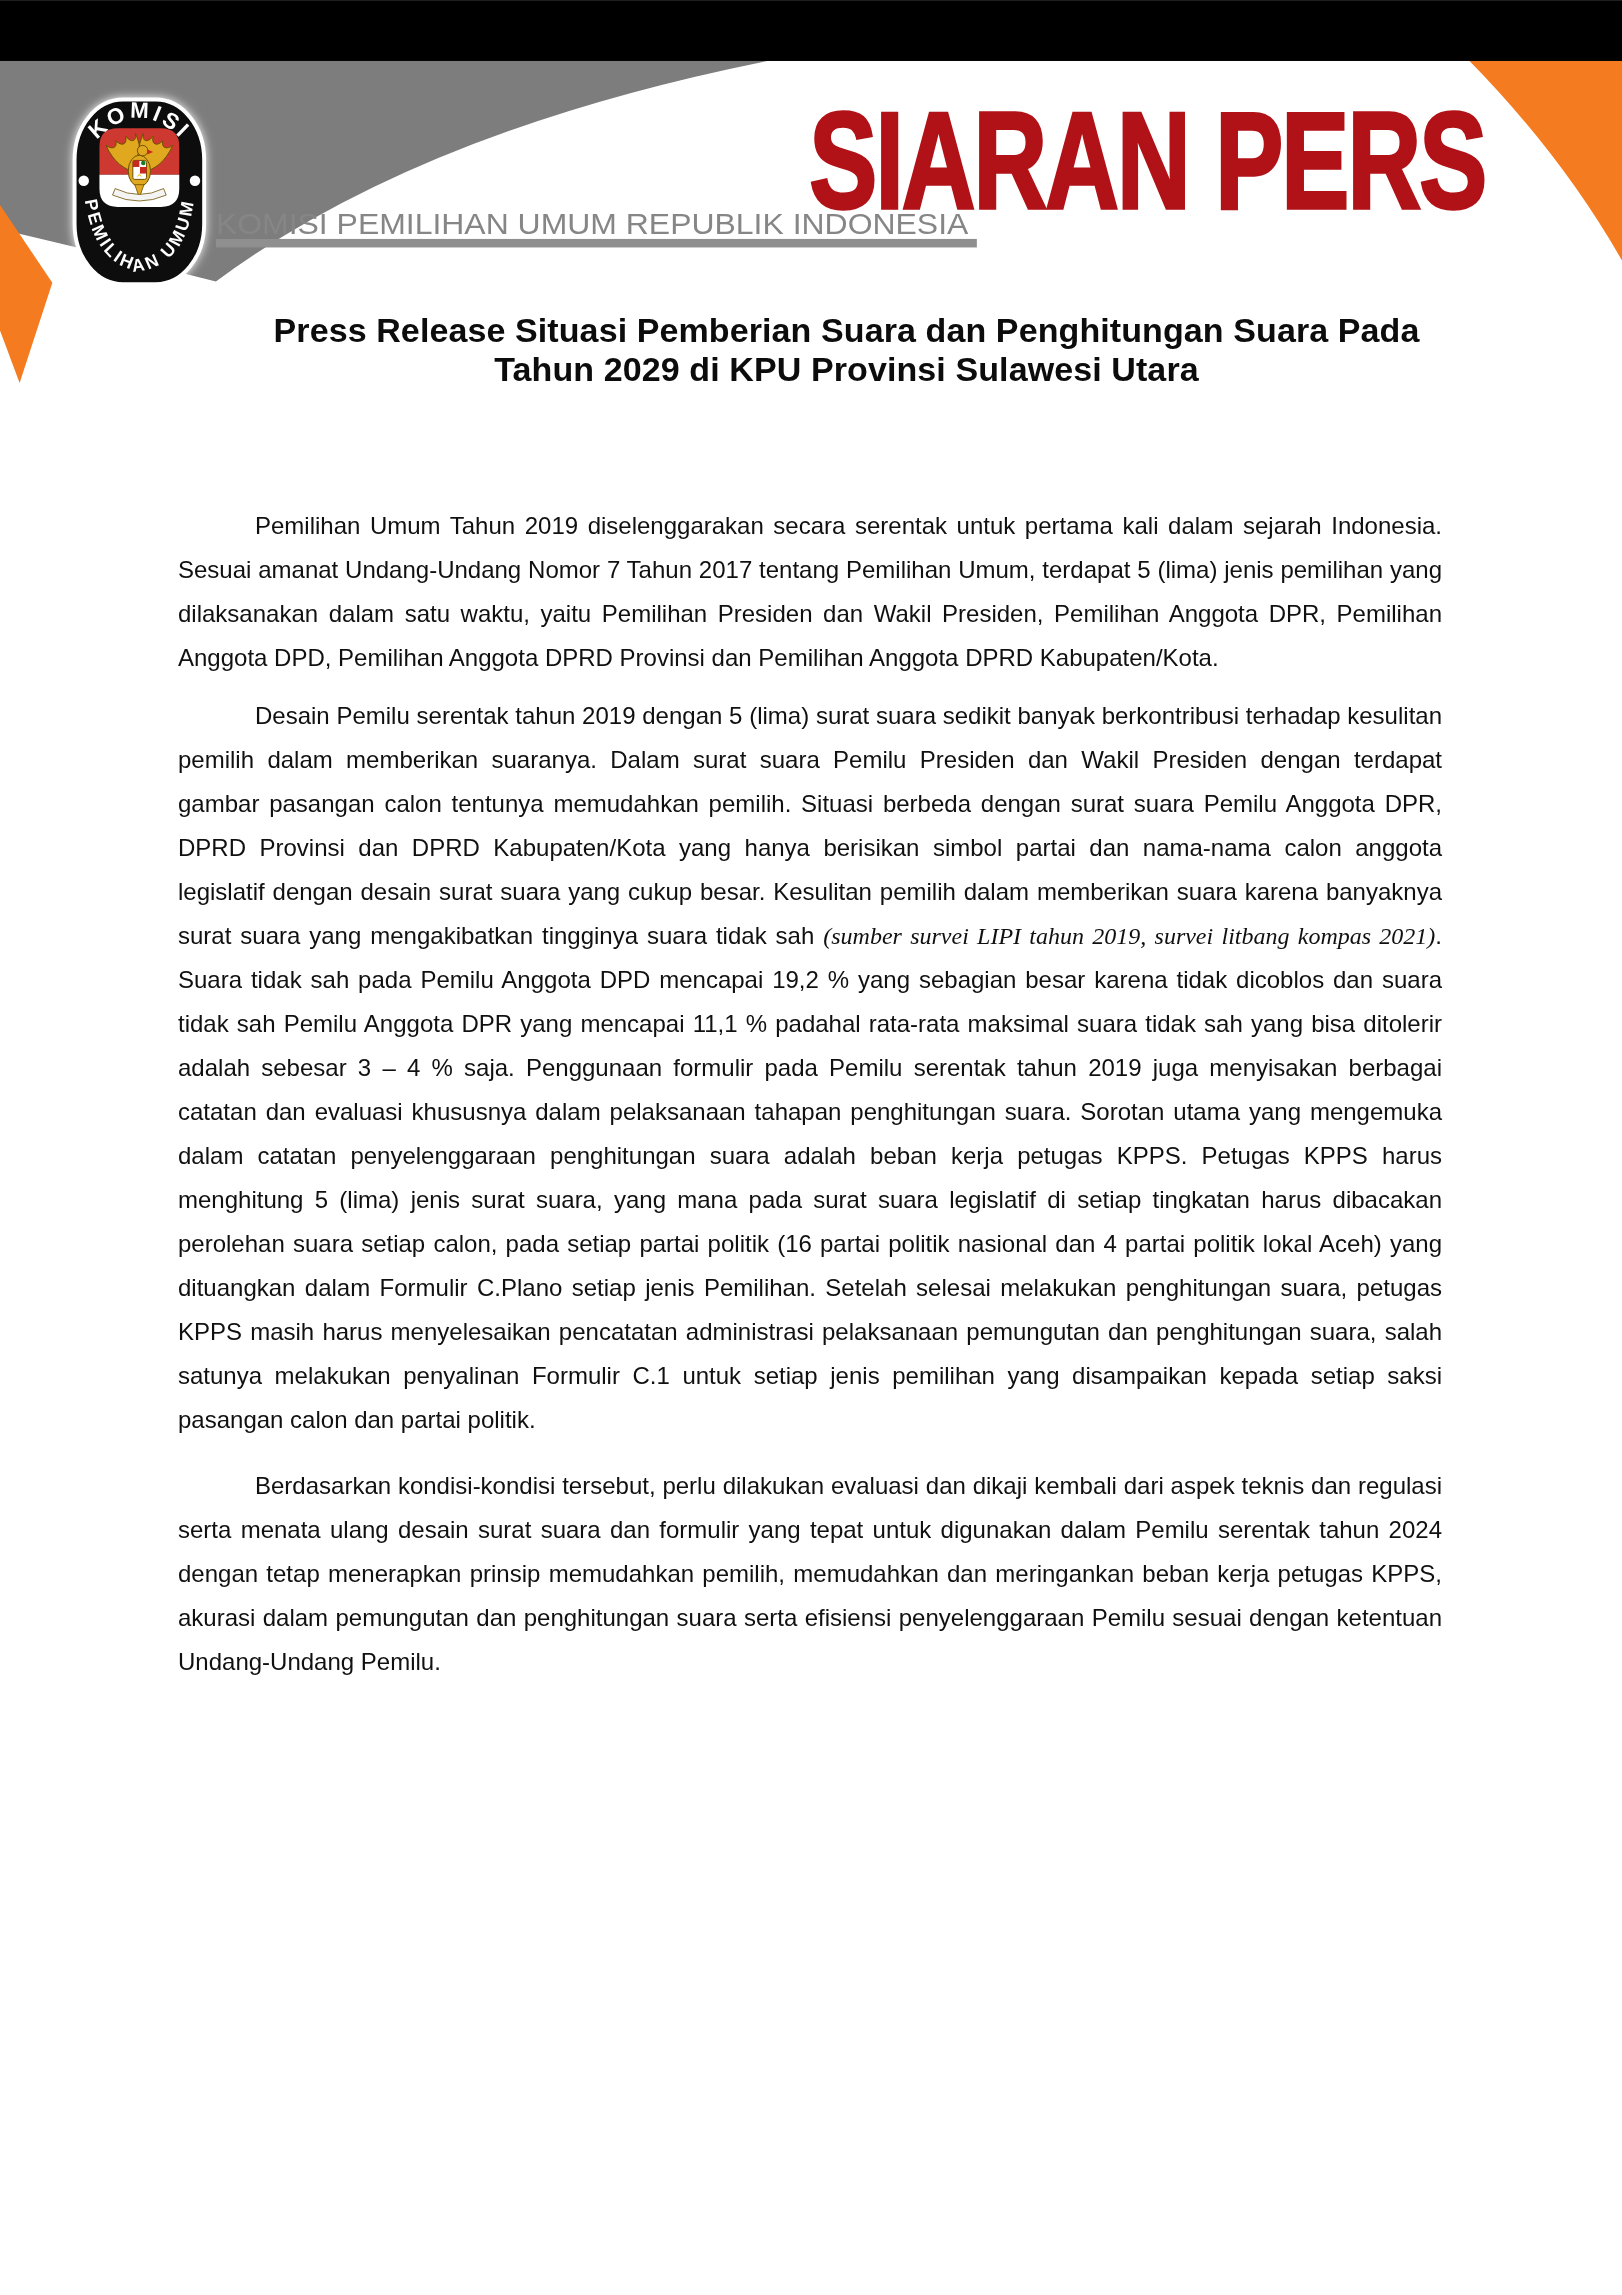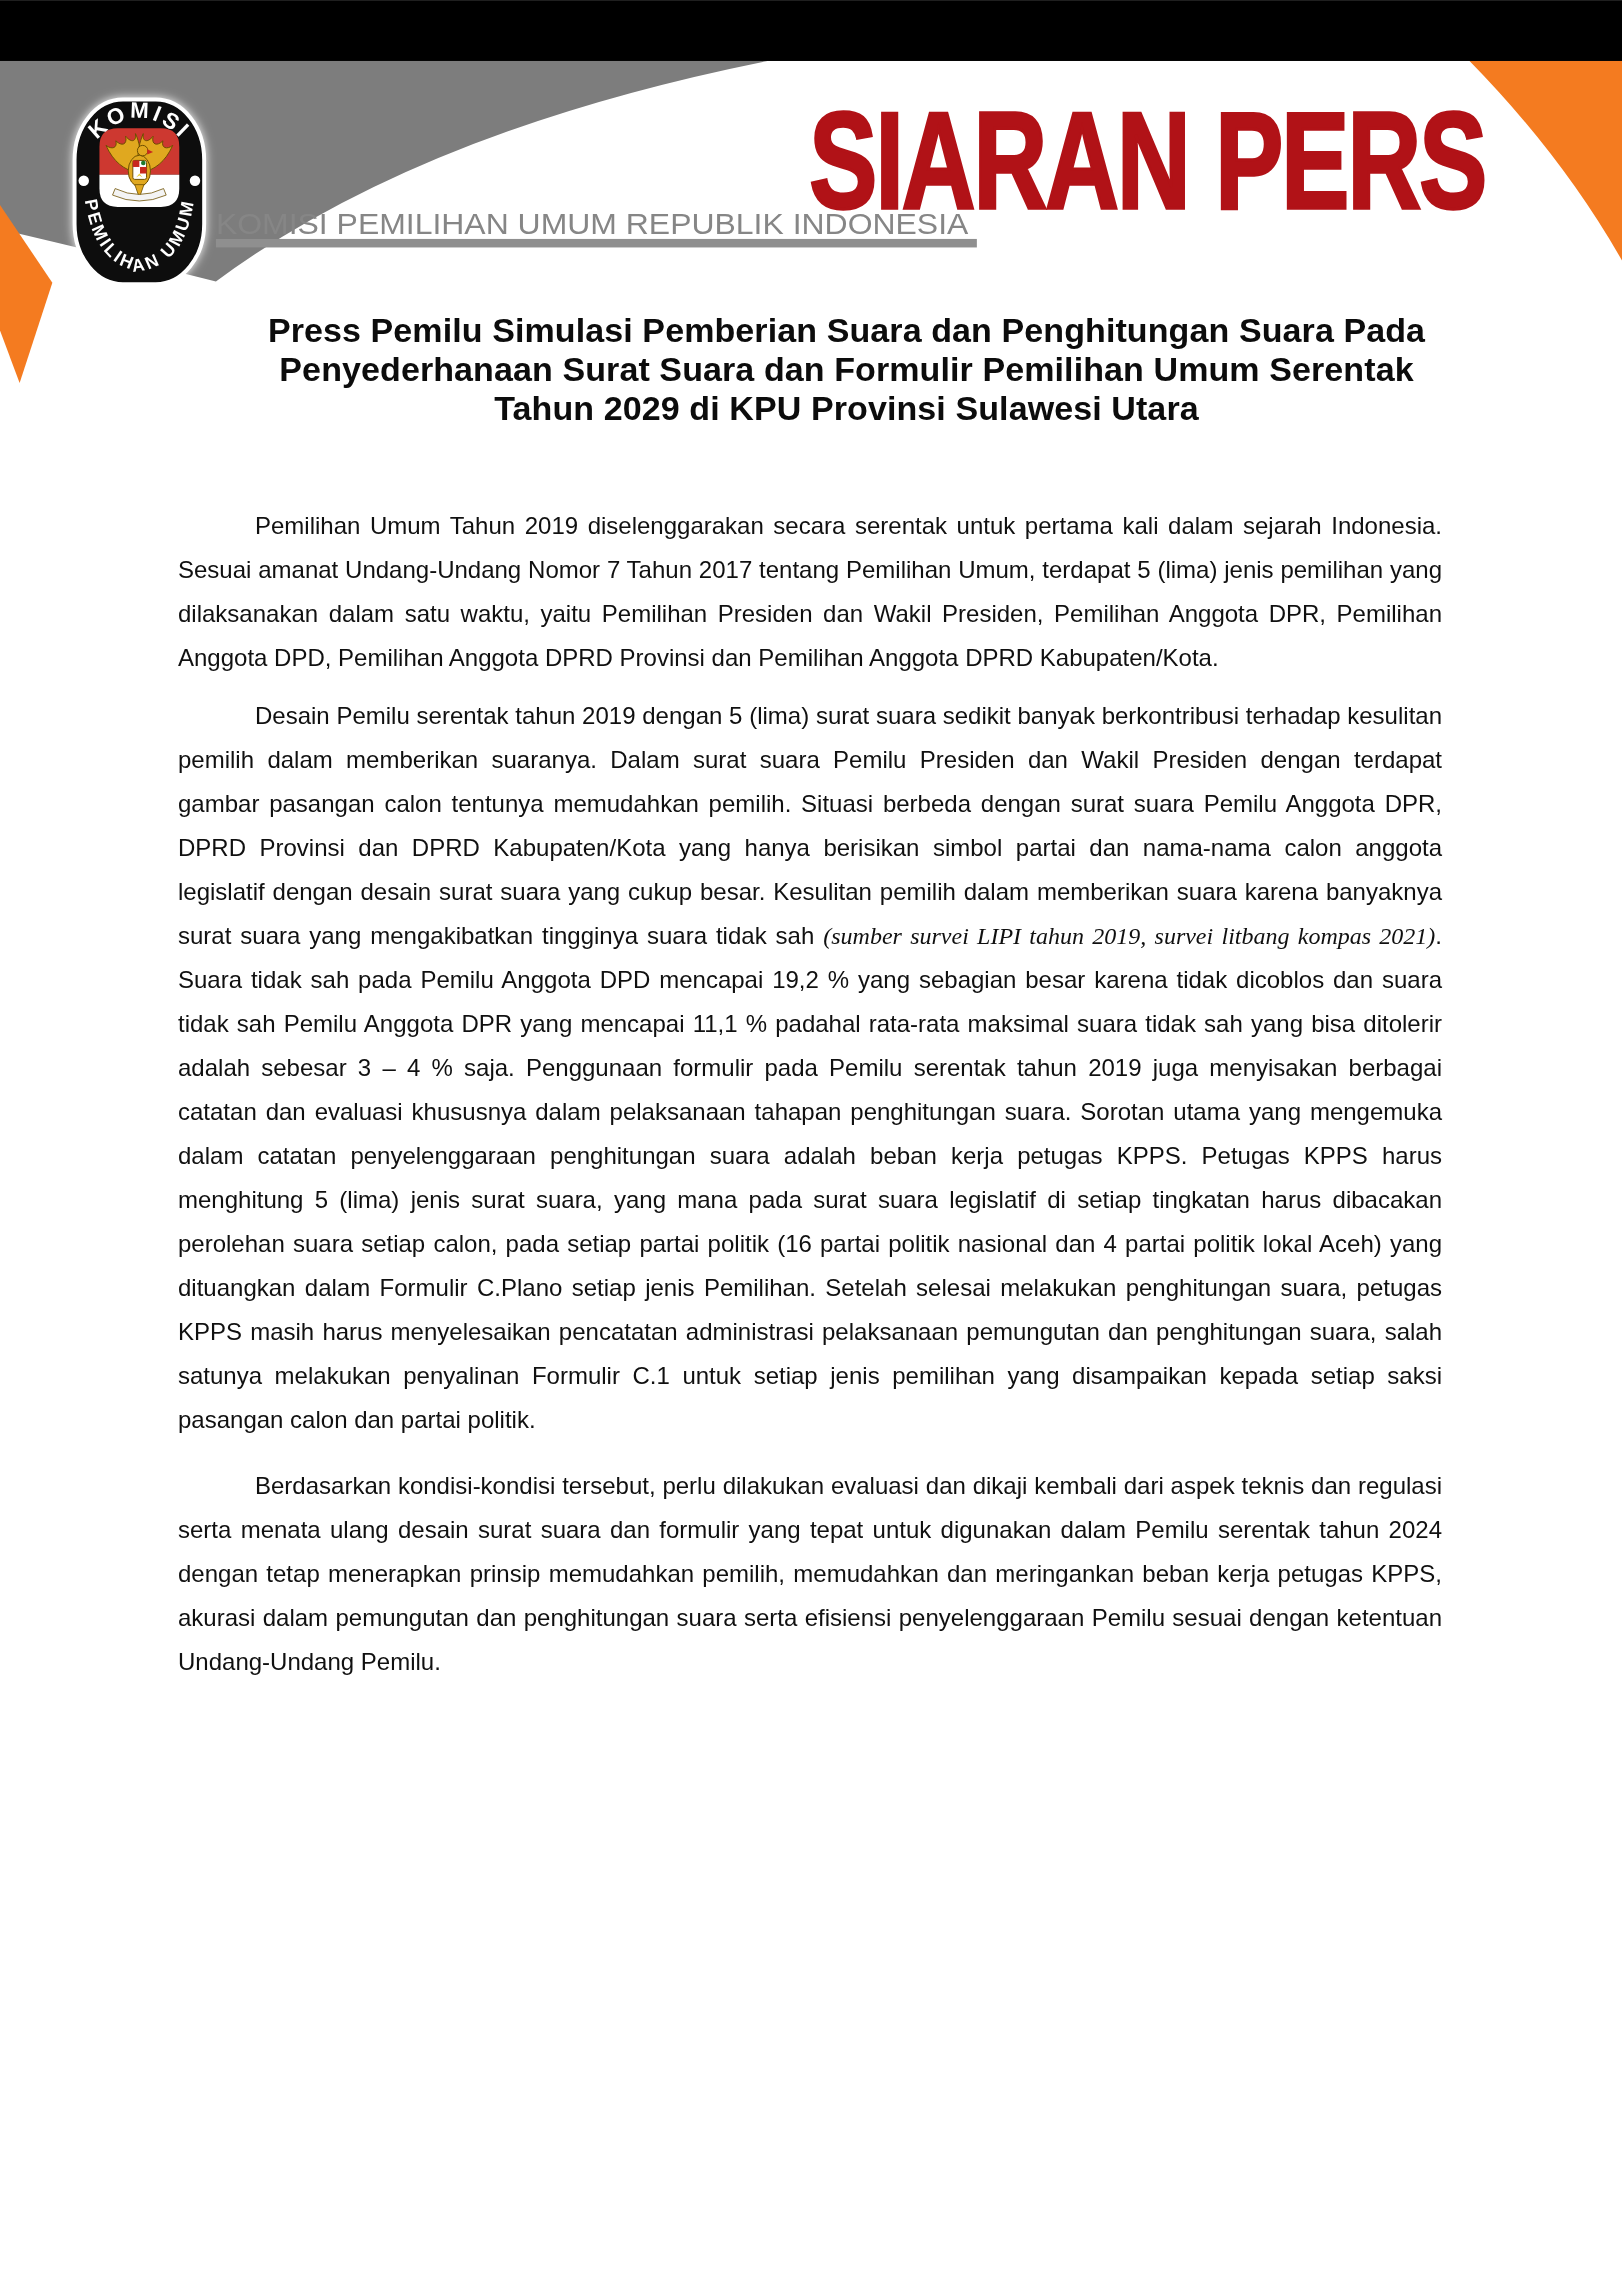--- a/index.html
+++ b/index.html
@@ -88,22 +88,21 @@
       <text font-size="34" font-weight="bold" fill="#ffffff" letter-spacing="5" text-anchor="middle" transform="translate(-110,-148)">
         <textPath href="#arc-top" startOffset="50%">KOMISI</textPath>
       </text>
       <text font-size="27" font-weight="bold" fill="#ffffff" letter-spacing="4" text-anchor="middle" transform="translate(-110,-148)">
         <textPath href="#arc-bottom" startOffset="50%">PEMILIHAN UMUM</textPath>
       </text>
     </g>
   </svg>
 
   <div class="doc-title">
-    <div>Press Pemilu Simulasi Pemberian Suara dan Penghitungan Suara Pada</div>
-    <div>Penyederhanaan Surat Suara dan Formulir Pemilihan Umum Serentak</div>
+    <div>Press Release Situasi Pemberian Suara dan Penghitungan Suara Pada</div>
     <div>Tahun 2029 di KPU Provinsi Sulawesi Utara</div>
   </div>
 
   <div class="doc-body">
     <p class="para-1"><span>Pemilihan Umum Tahun 2019 diselenggarakan secara serentak untuk pertama kali dalam sejarah Indonesia. Sesuai amanat Undang-Undang Nomor 7 Tahun 2017 tentang Pemilihan Umum, terdapat 5 (lima) jenis pemilihan yang dilaksanakan dalam satu waktu, yaitu Pemilihan Presiden dan Wakil Presiden, Pemilihan Anggota DPR, Pemilihan Anggota DPD, Pemilihan Anggota DPRD Provinsi dan Pemilihan Anggota DPRD Kabupaten/Kota.</span></p>
     <p class="para-2"><span>Desain Pemilu serentak tahun 2019 dengan 5 (lima) surat suara sedikit banyak berkontribusi terhadap kesulitan pemilih dalam memberikan suaranya. Dalam surat suara Pemilu Presiden dan Wakil Presiden dengan terdapat gambar pasangan calon tentunya memudahkan pemilih. Situasi berbeda dengan surat suara Pemilu Anggota DPR, DPRD Provinsi dan DPRD Kabupaten/Kota yang hanya berisikan simbol partai dan nama-nama calon anggota legislatif dengan desain surat suara yang cukup besar. Kesulitan pemilih dalam memberikan suara karena banyaknya surat suara yang mengakibatkan tingginya suara tidak sah </span><i>(sumber survei LIPI tahun 2019, survei litbang kompas 2021)</i><span>. Suara tidak sah pada Pemilu Anggota DPD mencapai 19,2 % yang sebagian besar karena tidak dicoblos dan suara tidak sah Pemilu Anggota DPR yang mencapai 11,1 % padahal rata-rata maksimal suara tidak sah yang bisa ditolerir adalah sebesar 3 – 4 % saja. Penggunaan formulir pada Pemilu serentak tahun 2019 juga menyisakan berbagai catatan dan evaluasi khususnya dalam pelaksanaan tahapan penghitungan suara. Sorotan utama yang mengemuka dalam catatan penyelenggaraan penghitungan suara adalah beban kerja petugas KPPS. Petugas KPPS harus menghitung 5 (lima) jenis surat suara, yang mana pada surat suara legislatif di setiap tingkatan harus dibacakan perolehan suara setiap calon, pada setiap partai politik (16 partai politik nasional dan 4 partai politik lokal Aceh) yang dituangkan dalam Formulir C.Plano setiap jenis Pemilihan. Setelah selesai melakukan penghitungan suara, petugas KPPS masih harus menyelesaikan pencatatan administrasi pelaksanaan pemungutan dan penghitungan suara, salah satunya melakukan penyalinan Formulir C.1 untuk setiap jenis pemilihan yang disampaikan kepada setiap saksi pasangan calon dan partai politik.</span></p>
     <p class="para-3"><span>Berdasarkan kondisi-kondisi tersebut, perlu dilakukan evaluasi dan dikaji kembali dari aspek teknis dan regulasi serta menata ulang desain surat suara dan formulir yang tepat untuk digunakan dalam Pemilu serentak tahun 2024 dengan tetap menerapkan prinsip memudahkan pemilih, memudahkan dan meringankan beban kerja petugas KPPS, akurasi dalam pemungutan dan penghitungan suara serta efisiensi penyelenggaraan Pemilu sesuai dengan ketentuan Undang-Undang Pemilu.</span></p>
   </div>
 
 </div>

